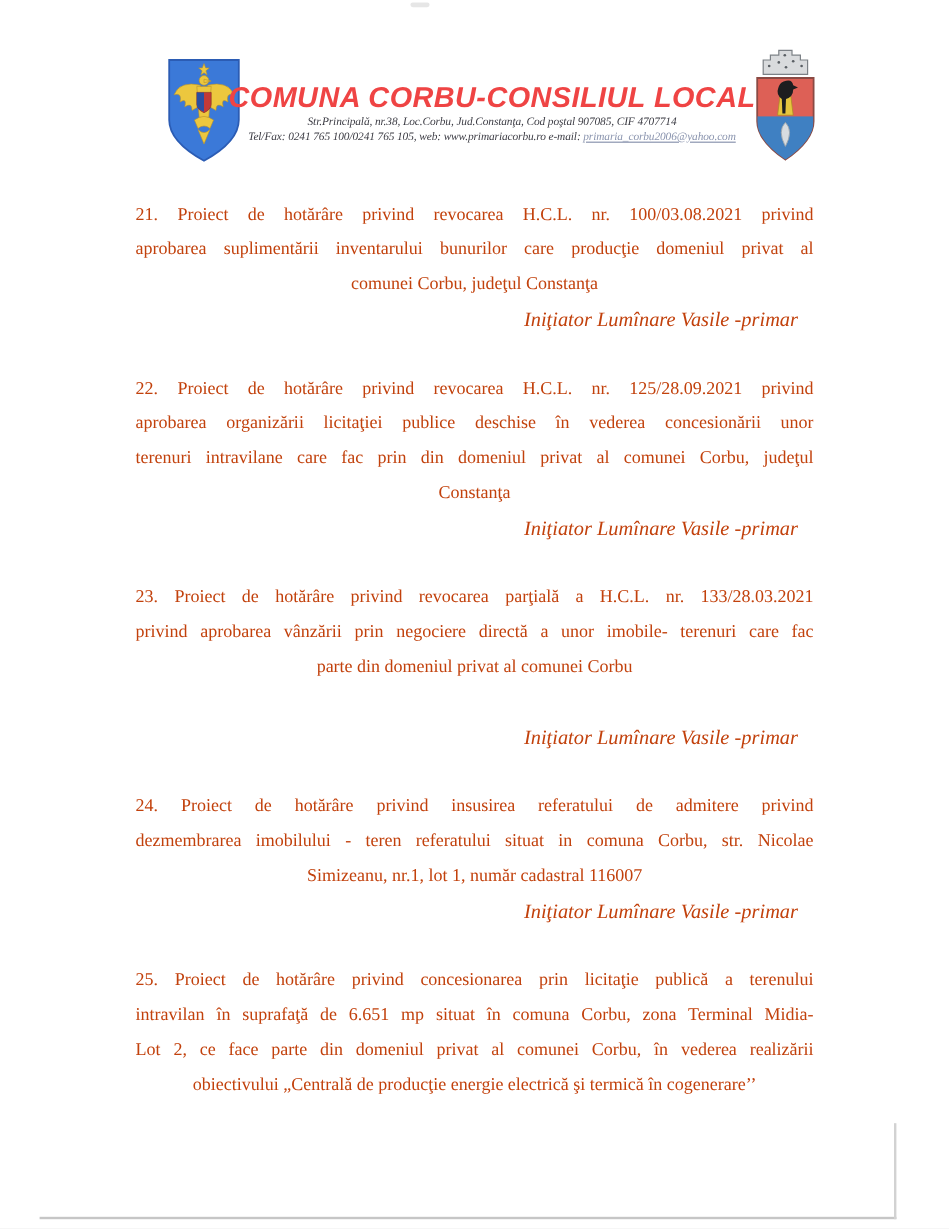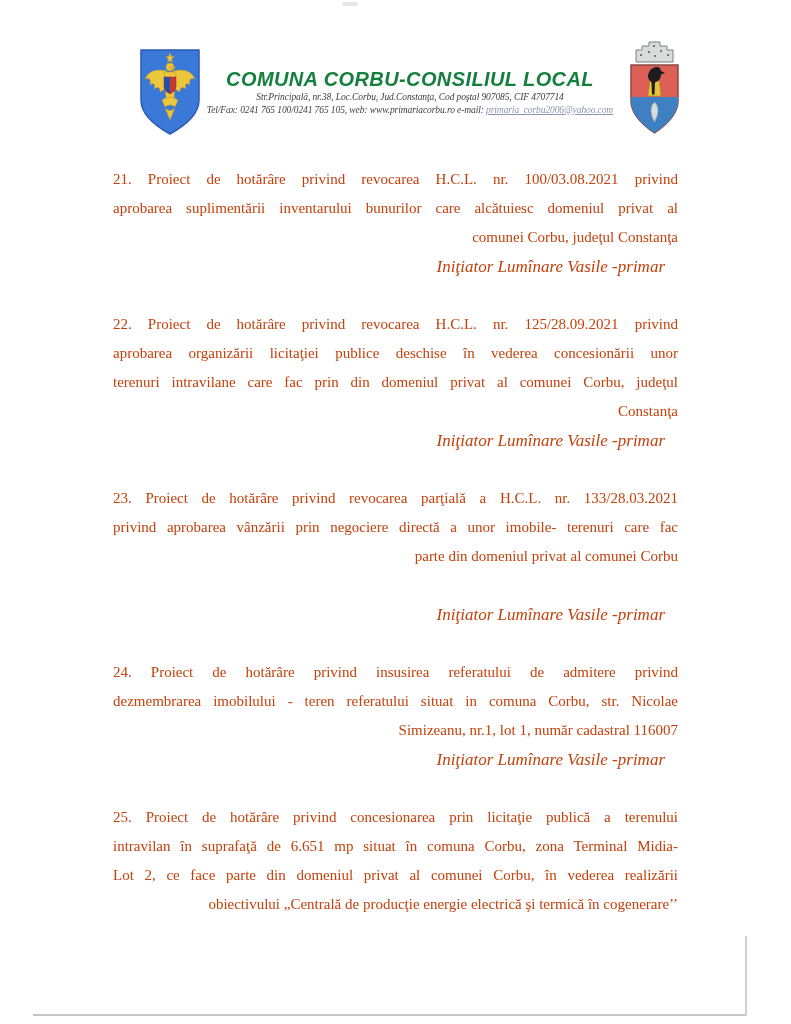--- a/index.html
+++ b/index.html
@@ -15,43 +15,43 @@
   .emblem{position:absolute;}
   .emblem.left{left:139px;top:48px;width:62px;height:88px;}
   .emblem.right{left:626px;top:40px;width:57px;height:98px;}
   .header-text{
     position:absolute;left:110px;top:68px;width:600px;
     text-align:center;
   }
   .org-title{
     font-family:"Liberation Sans", sans-serif;
     font-weight:bold;font-style:italic;
-    font-size:20px;letter-spacing:.4px;
-    color:#15803d;
+    font-size:24px;letter-spacing:.4px;
+    color:#ef4444;
     white-space:nowrap;
   }
   .addr{
     font-style:italic;
     font-size:9.5px;line-height:13px;
     color:#3c3c44;letter-spacing:-.1px;
     white-space:nowrap;
   }
   .addr .email{
     color:#8a94ae;text-decoration:underline;cursor:pointer;
   }
   
   .doc-body{
     position:absolute;left:113px;top:165px;width:565px;
     color:#c2410c;font-size:15px;
   }
   .item{margin-bottom:29px;}
   .item:nth-child(5){margin-top:7px;}
   .doc-line{
     line-height:29px;height:29px;overflow:hidden;
-    text-align:right;
+    text-align:center;
   }
   .doc-line.just{
     text-align:justify;
     text-align-last:justify;
   }
   .initiator{
     line-height:29px;height:29px;
     font-style:italic;font-size:17px;
     text-align:right;padding-right:13px;
   }
@@ -129,21 +129,21 @@
         <path d="M27 28 q7 -3 8 3 l4 2 -4 1.5 q0 6 -6 8 l-0.5 12 h-2.5 l-0.5 -12 q-5 -4 -3 -9 q1 -4 4.5 -5.5" fill="#1d1d1f"></path>
         <path d="M28.5 62 q7 7 0 20 q-7 -13 0 -20" fill="#d7dce0" stroke="#9aa2a8" stroke-width="0.7"></path>
       </svg>
     </div>
   </header>
 
   <main class="doc-body" id="items-root">
   <section class="item">
     <div class="lines">
           <div class="doc-line just">21.  Proiect de hotărâre privind revocarea H.C.L. nr. 100/03.08.2021 privind</div>
-          <div class="doc-line just">aprobarea suplimentării inventarului bunurilor care alcătuiesc domeniul privat al</div>
+          <div class="doc-line just">aprobarea suplimentării inventarului bunurilor care producţie domeniul privat al</div>
           <div class="doc-line">comunei Corbu, judeţul Constanţa</div>
         </div>
     <div class="initiator">Iniţiator Lumînare Vasile -primar</div>
   </section>
 
   <section class="item">
     <div class="lines">
           <div class="doc-line just">22. Proiect de hotărâre privind revocarea H.C.L. nr. 125/28.09.2021 privind</div>
           <div class="doc-line just">aprobarea organizării licitaţiei publice deschise în vederea concesionării unor</div>
           <div class="doc-line just">terenuri intravilane care fac prin din domeniul privat al comunei Corbu, judeţul</div>

